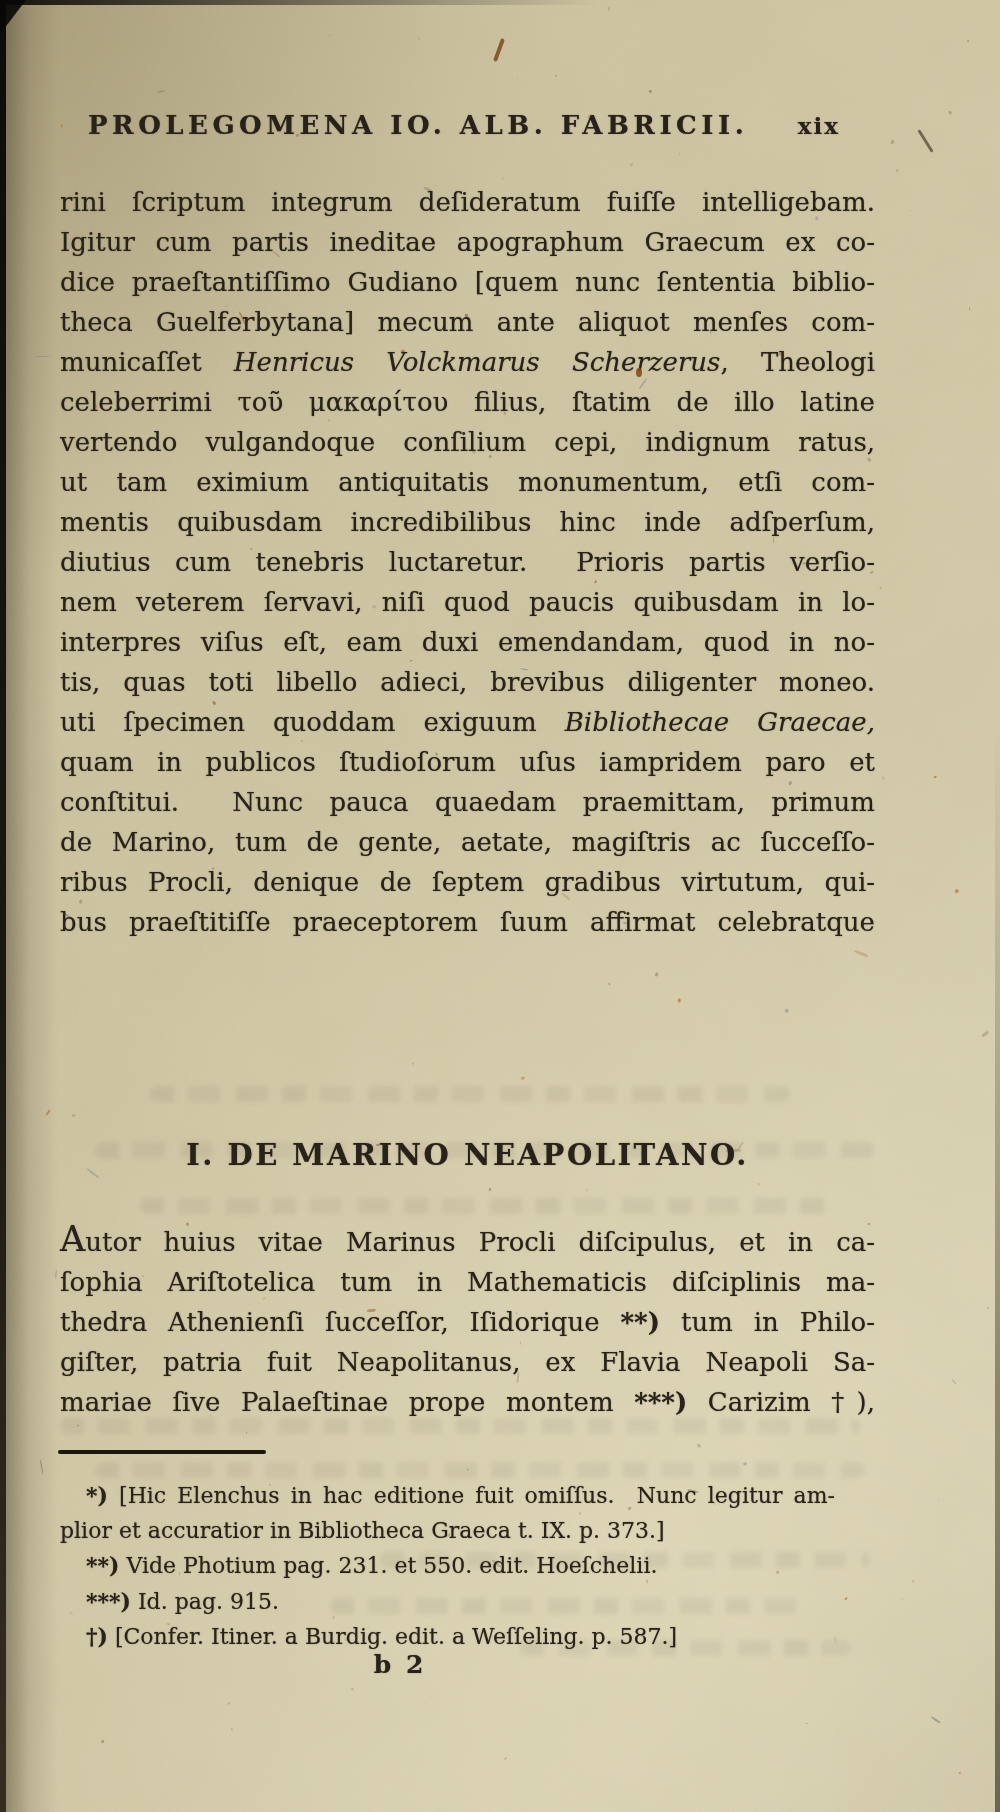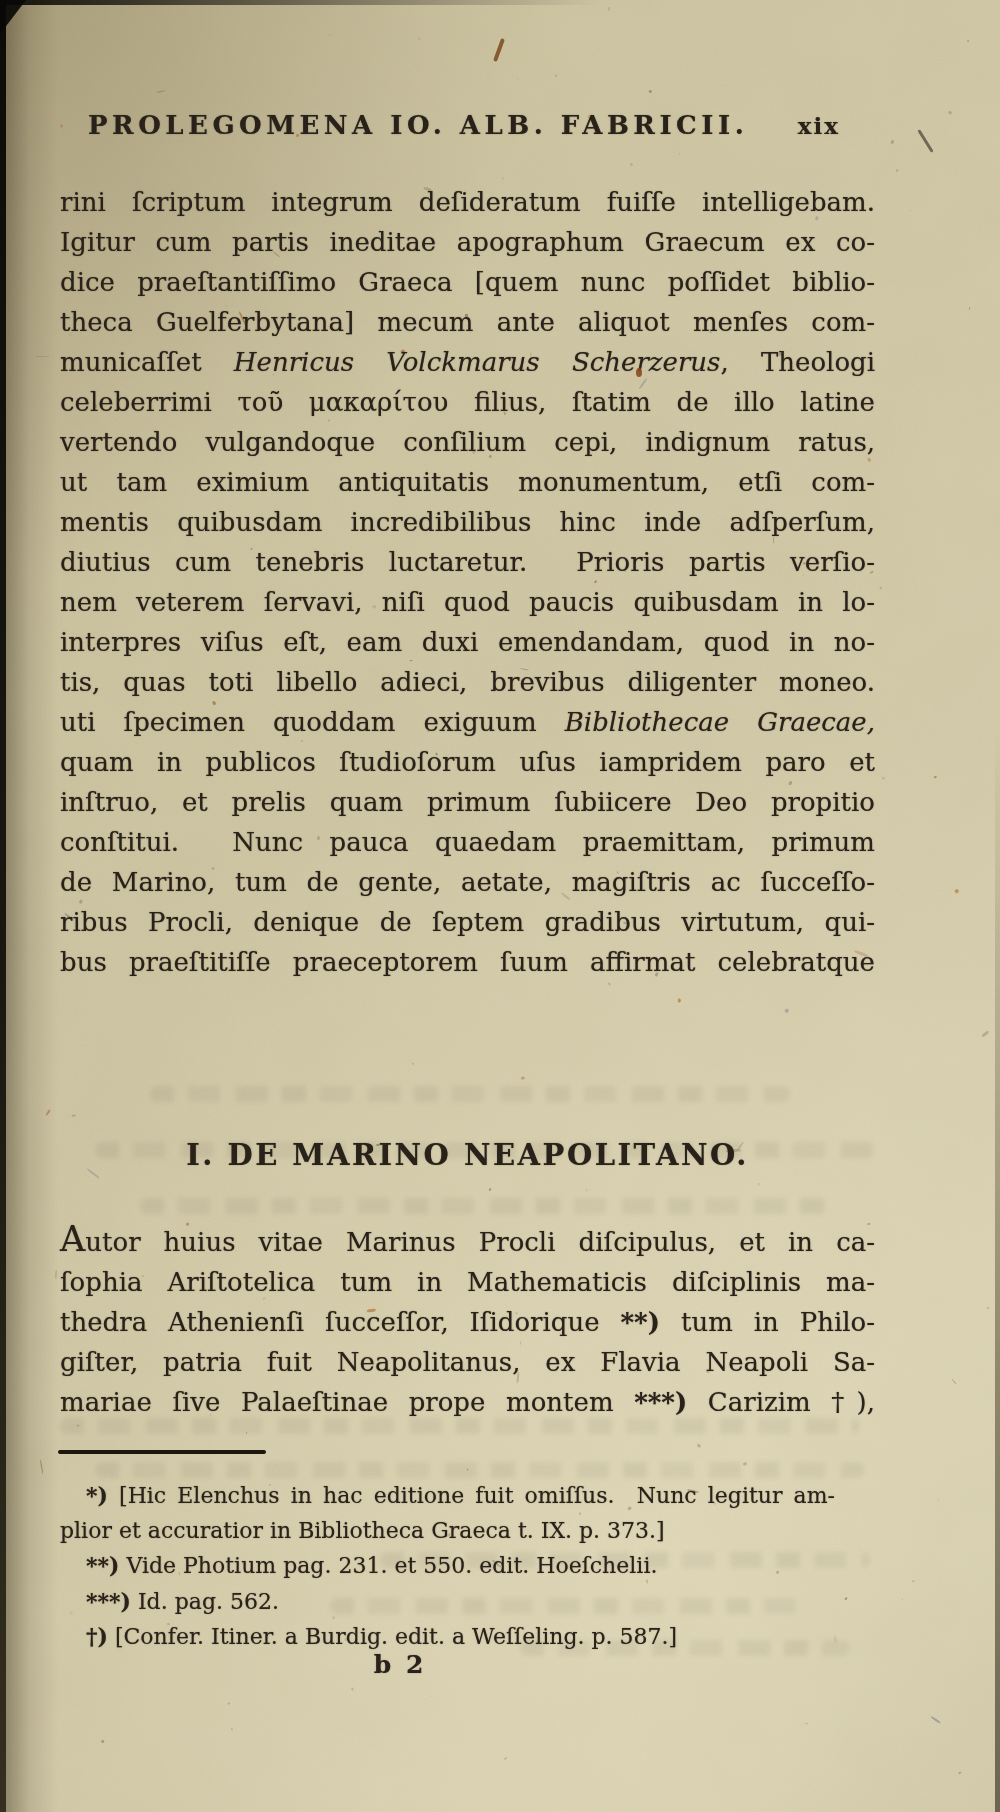--- a/index.html
+++ b/index.html
@@ -244,34 +244,33 @@
 
   <div class="text-layer page-text">
     <div class="header">
       <span class="title">PROLEGOMENA IO. ALB. FABRICII.</span>
       <span class="pagenum">xix</span>
     </div>
 
     <div id="para1" class="para">
         <div class="line just"><span>rini ſcriptum integrum deſideratum fuiſſe intelligebam.</span></div>
         <div class="line just"><span>Igitur cum partis ineditae apographum Graecum ex co-</span></div>
-        <div class="line just"><span>dice praeſtantiſſimo Graeca [quem nunc poſſidet biblio-</span></div>
+        <div class="line just"><span>dice praeſtantiſſimo Gudiano [quem nunc ſententia biblio-</span></div>
         <div class="line just"><span>theca Guelferbytana] mecum ante aliquot menſes com-</span></div>
         <div class="line just"><span>municaſſet </span><span class="s-it">Henricus Volckmarus Scherzerus</span><span>, Theologi</span></div>
         <div class="line just"><span>celeberrimi </span><span class="s-gr">τοῦ μακαρίτου</span><span> filius, ſtatim de illo latine</span></div>
         <div class="line just"><span>vertendo vulgandoque conſilium cepi, indignum ratus,</span></div>
         <div class="line just"><span>ut tam eximium antiquitatis monumentum, etſi com-</span></div>
         <div class="line just"><span>mentis quibusdam incredibilibus hinc inde adſperſum,</span></div>
         <div class="line just"><span>diutius cum tenebris luctaretur.&nbsp; Prioris partis verſio-</span></div>
         <div class="line just"><span>nem veterem ſervavi, niſi quod paucis quibusdam in lo-</span></div>
         <div class="line just"><span>interpres viſus eſt, eam duxi emendandam, quod in no-</span></div>
         <div class="line just"><span>tis, quas toti libello adieci, brevibus diligenter moneo.</span></div>
         <div class="line just"><span>uti ſpecimen quoddam exiguum </span><span class="s-it">Bibliothecae Graecae,</span></div>
         <div class="line just"><span>quam in publicos ſtudioſorum uſus iampridem paro et</span></div>
-        <div class="line just"><span>inſtruo, et prelis quam primum ſubiicere Deo propitio</span></div>
         <div class="line just"><span>conſtitui.&nbsp; Nunc pauca quaedam praemittam, primum</span></div>
         <div class="line just"><span>de Marino, tum de gente, aetate, magiſtris ac ſucceſſo-</span></div>
         <div class="line just"><span>ribus Procli, denique de ſeptem gradibus virtutum, qui-</span></div>
         <div class="line just"><span>bus praeſtitiſſe praeceptorem ſuum affirmat celebratque</span></div>
       </div>
 
     <div class="section-heading">I. DE MARINO NEAPOLITANO.</div>
 
     <div id="para2" class="para">
         <div class="line just"><span class="s-cap">A</span><span>utor huius vitae Marinus Procli diſcipulus, et in ca-</span></div>
@@ -279,21 +278,21 @@
         <div class="line just"><span>thedra Athenienſi ſucceſſor, Iſidorique </span><span class="s-mk">**)</span><span> tum in Philo-</span></div>
         <div class="line just"><span>giſter, patria fuit Neapolitanus, ex Flavia Neapoli Sa-</span></div>
         <div class="line just"><span>mariae ſive Palaeſtinae prope montem </span><span class="s-mk">***)</span><span> Carizim †),</span></div>
       </div>
 
     <div class="fn-rule"></div>
     <div id="footnotes">
         <div class="line just indent"><span class="s-mk">*)</span><span> [Hic Elenchus in hac editione fuit omiſſus.&nbsp; Nunc legitur am-</span></div>
         <div class="line"><span>plior et accuratior in Bibliotheca Graeca t. IX. p. 373.]</span></div>
         <div class="line indent"><span class="s-mk">**)</span><span> Vide Photium pag. 231. et 550. edit. Hoeſchelii.</span></div>
-        <div class="line indent"><span class="s-mk">***)</span><span> Id. pag. 562.</span></div>
+        <div class="line indent"><span class="s-mk">***)</span><span> Id. pag. 915.</span></div>
         <div class="line indent"><span class="s-mk">†)</span><span> [Confer. Itiner. a Burdig. edit. a Weſſeling. p. 587.]</span></div>
       </div>
 
     <div class="signature">b 2</div>
   </div>
 
   <div class="ink-mark" style="left:497px;top:38px;width:4px;height:24px;background:#7d4a20;transform:rotate(20deg);opacity:.85;"></div>
   <div class="ink-mark" style="left:924px;top:128px;width:3px;height:26px;background:#4a4132;transform:rotate(-32deg);opacity:.7;"></div>
   <div class="ink-mark" style="left:636px;top:368px;width:6px;height:9px;background:#8d4d1d;border-radius:50%;opacity:.9;"></div>
 

